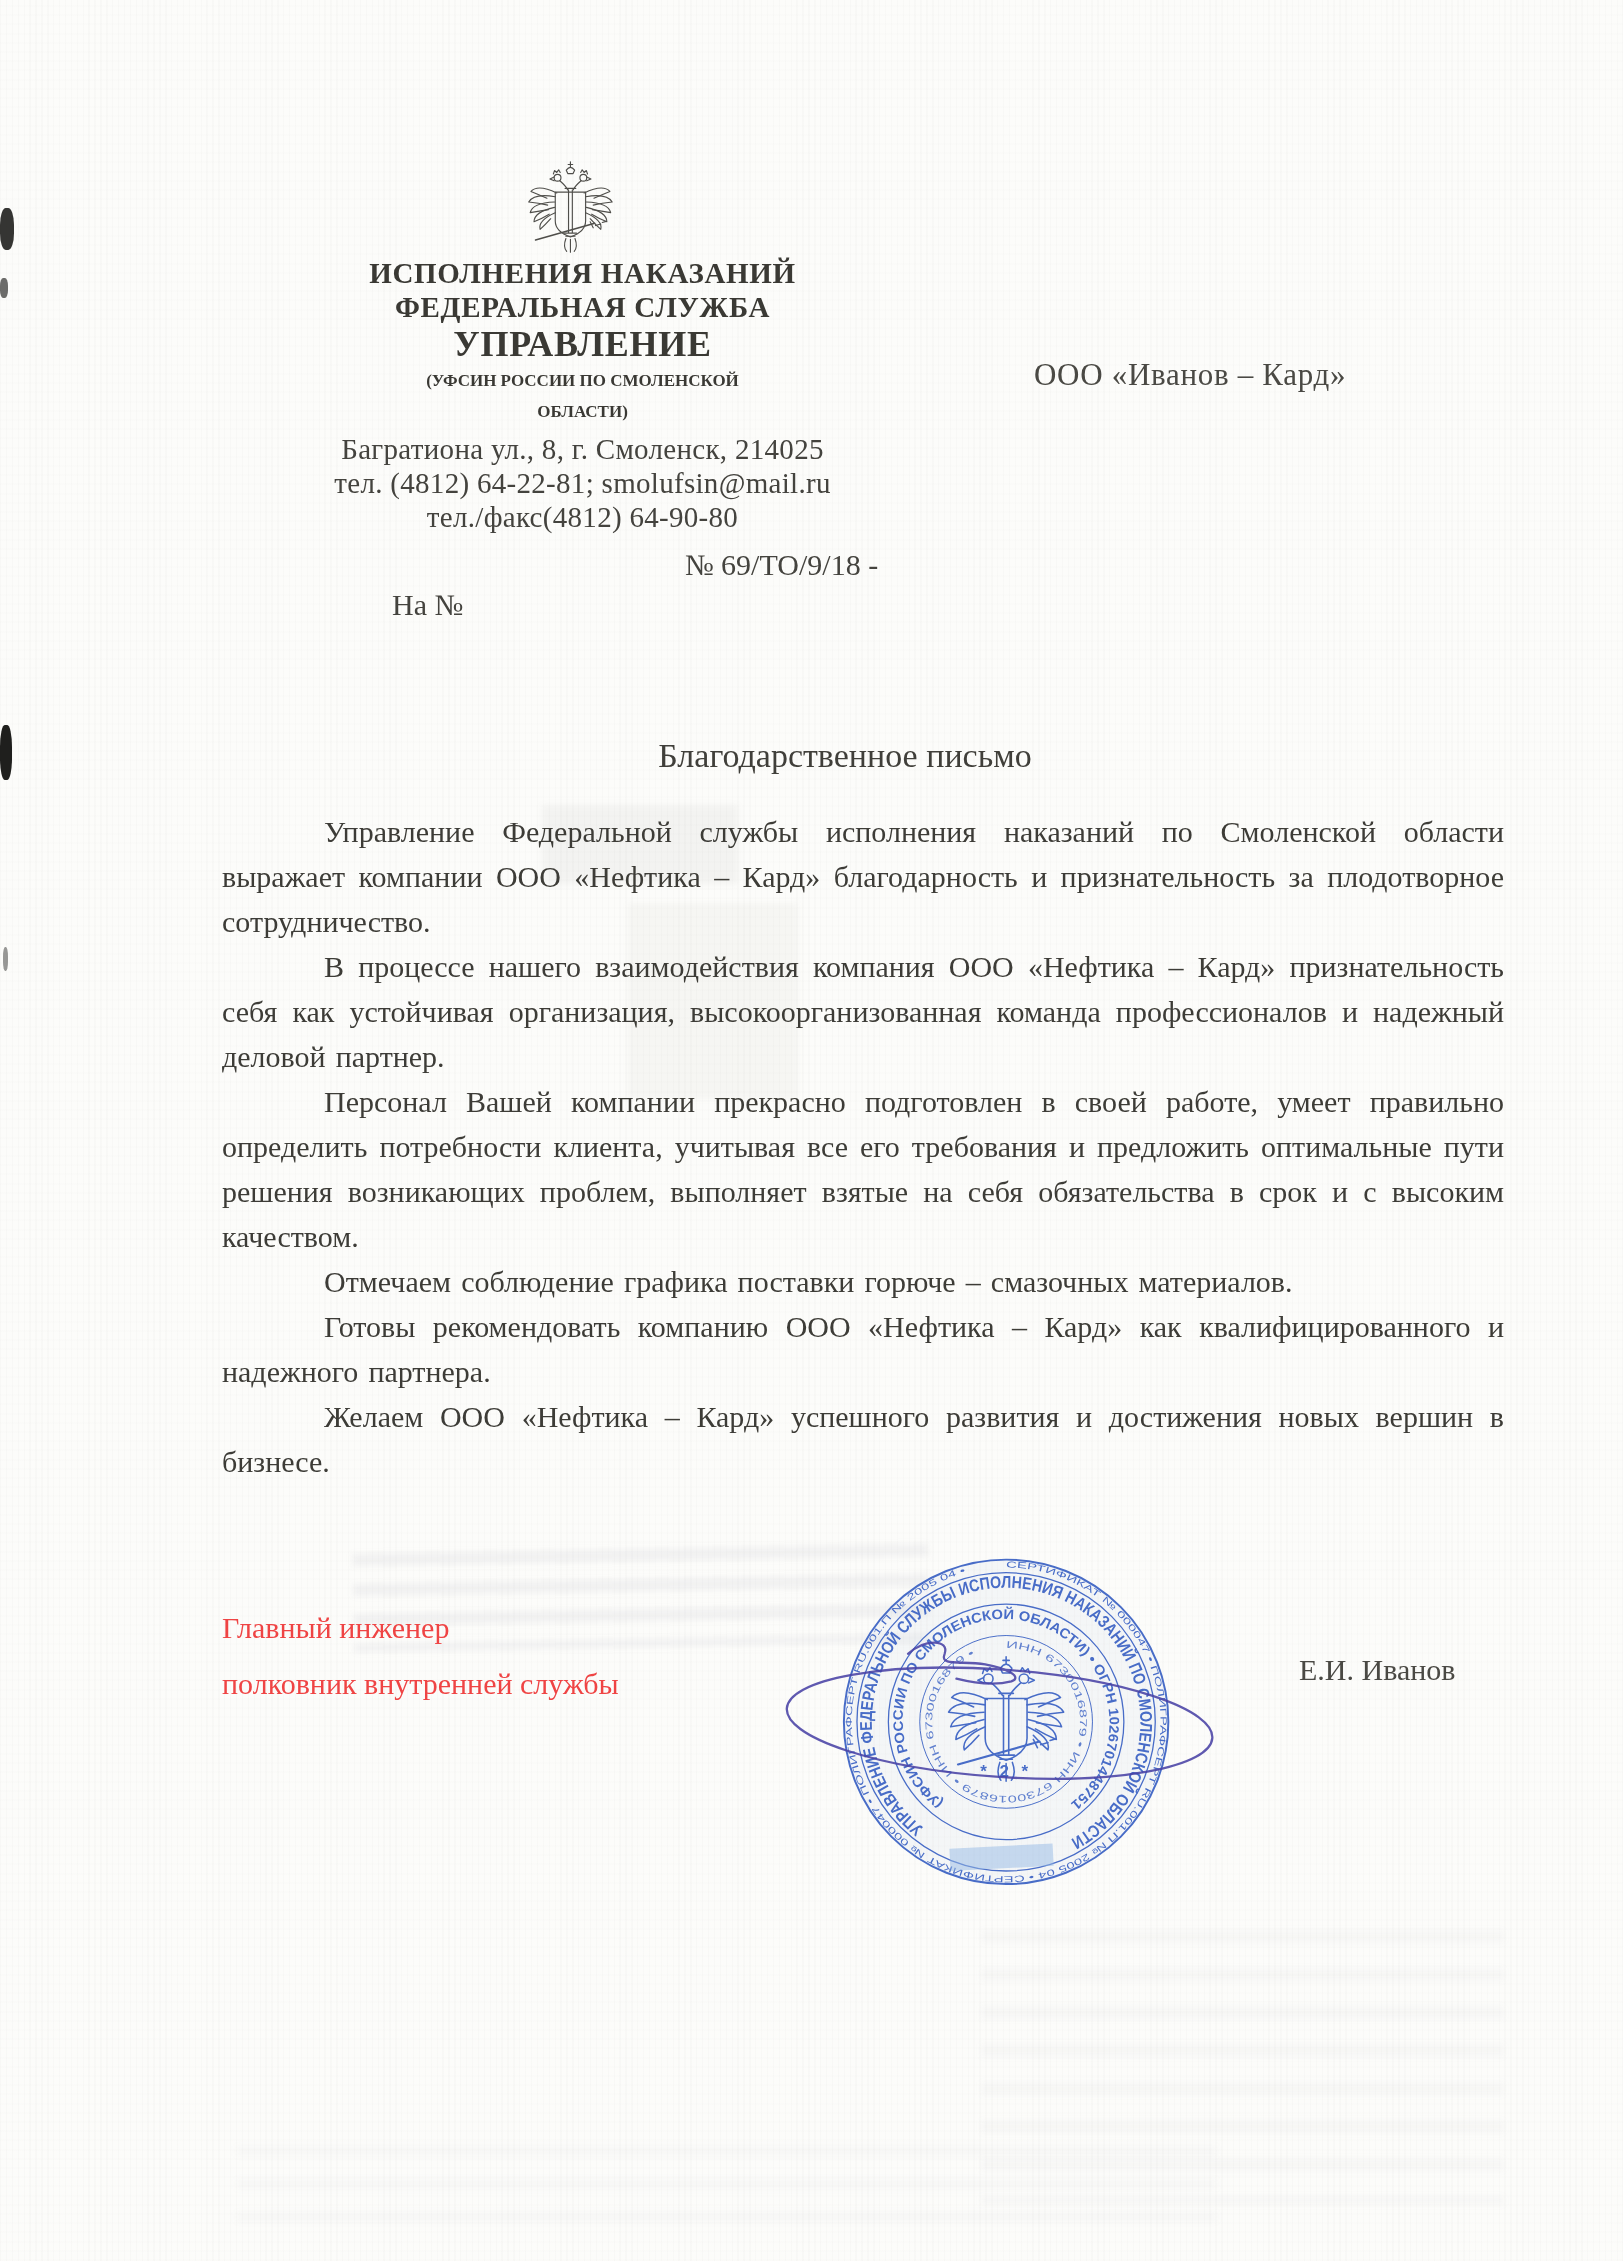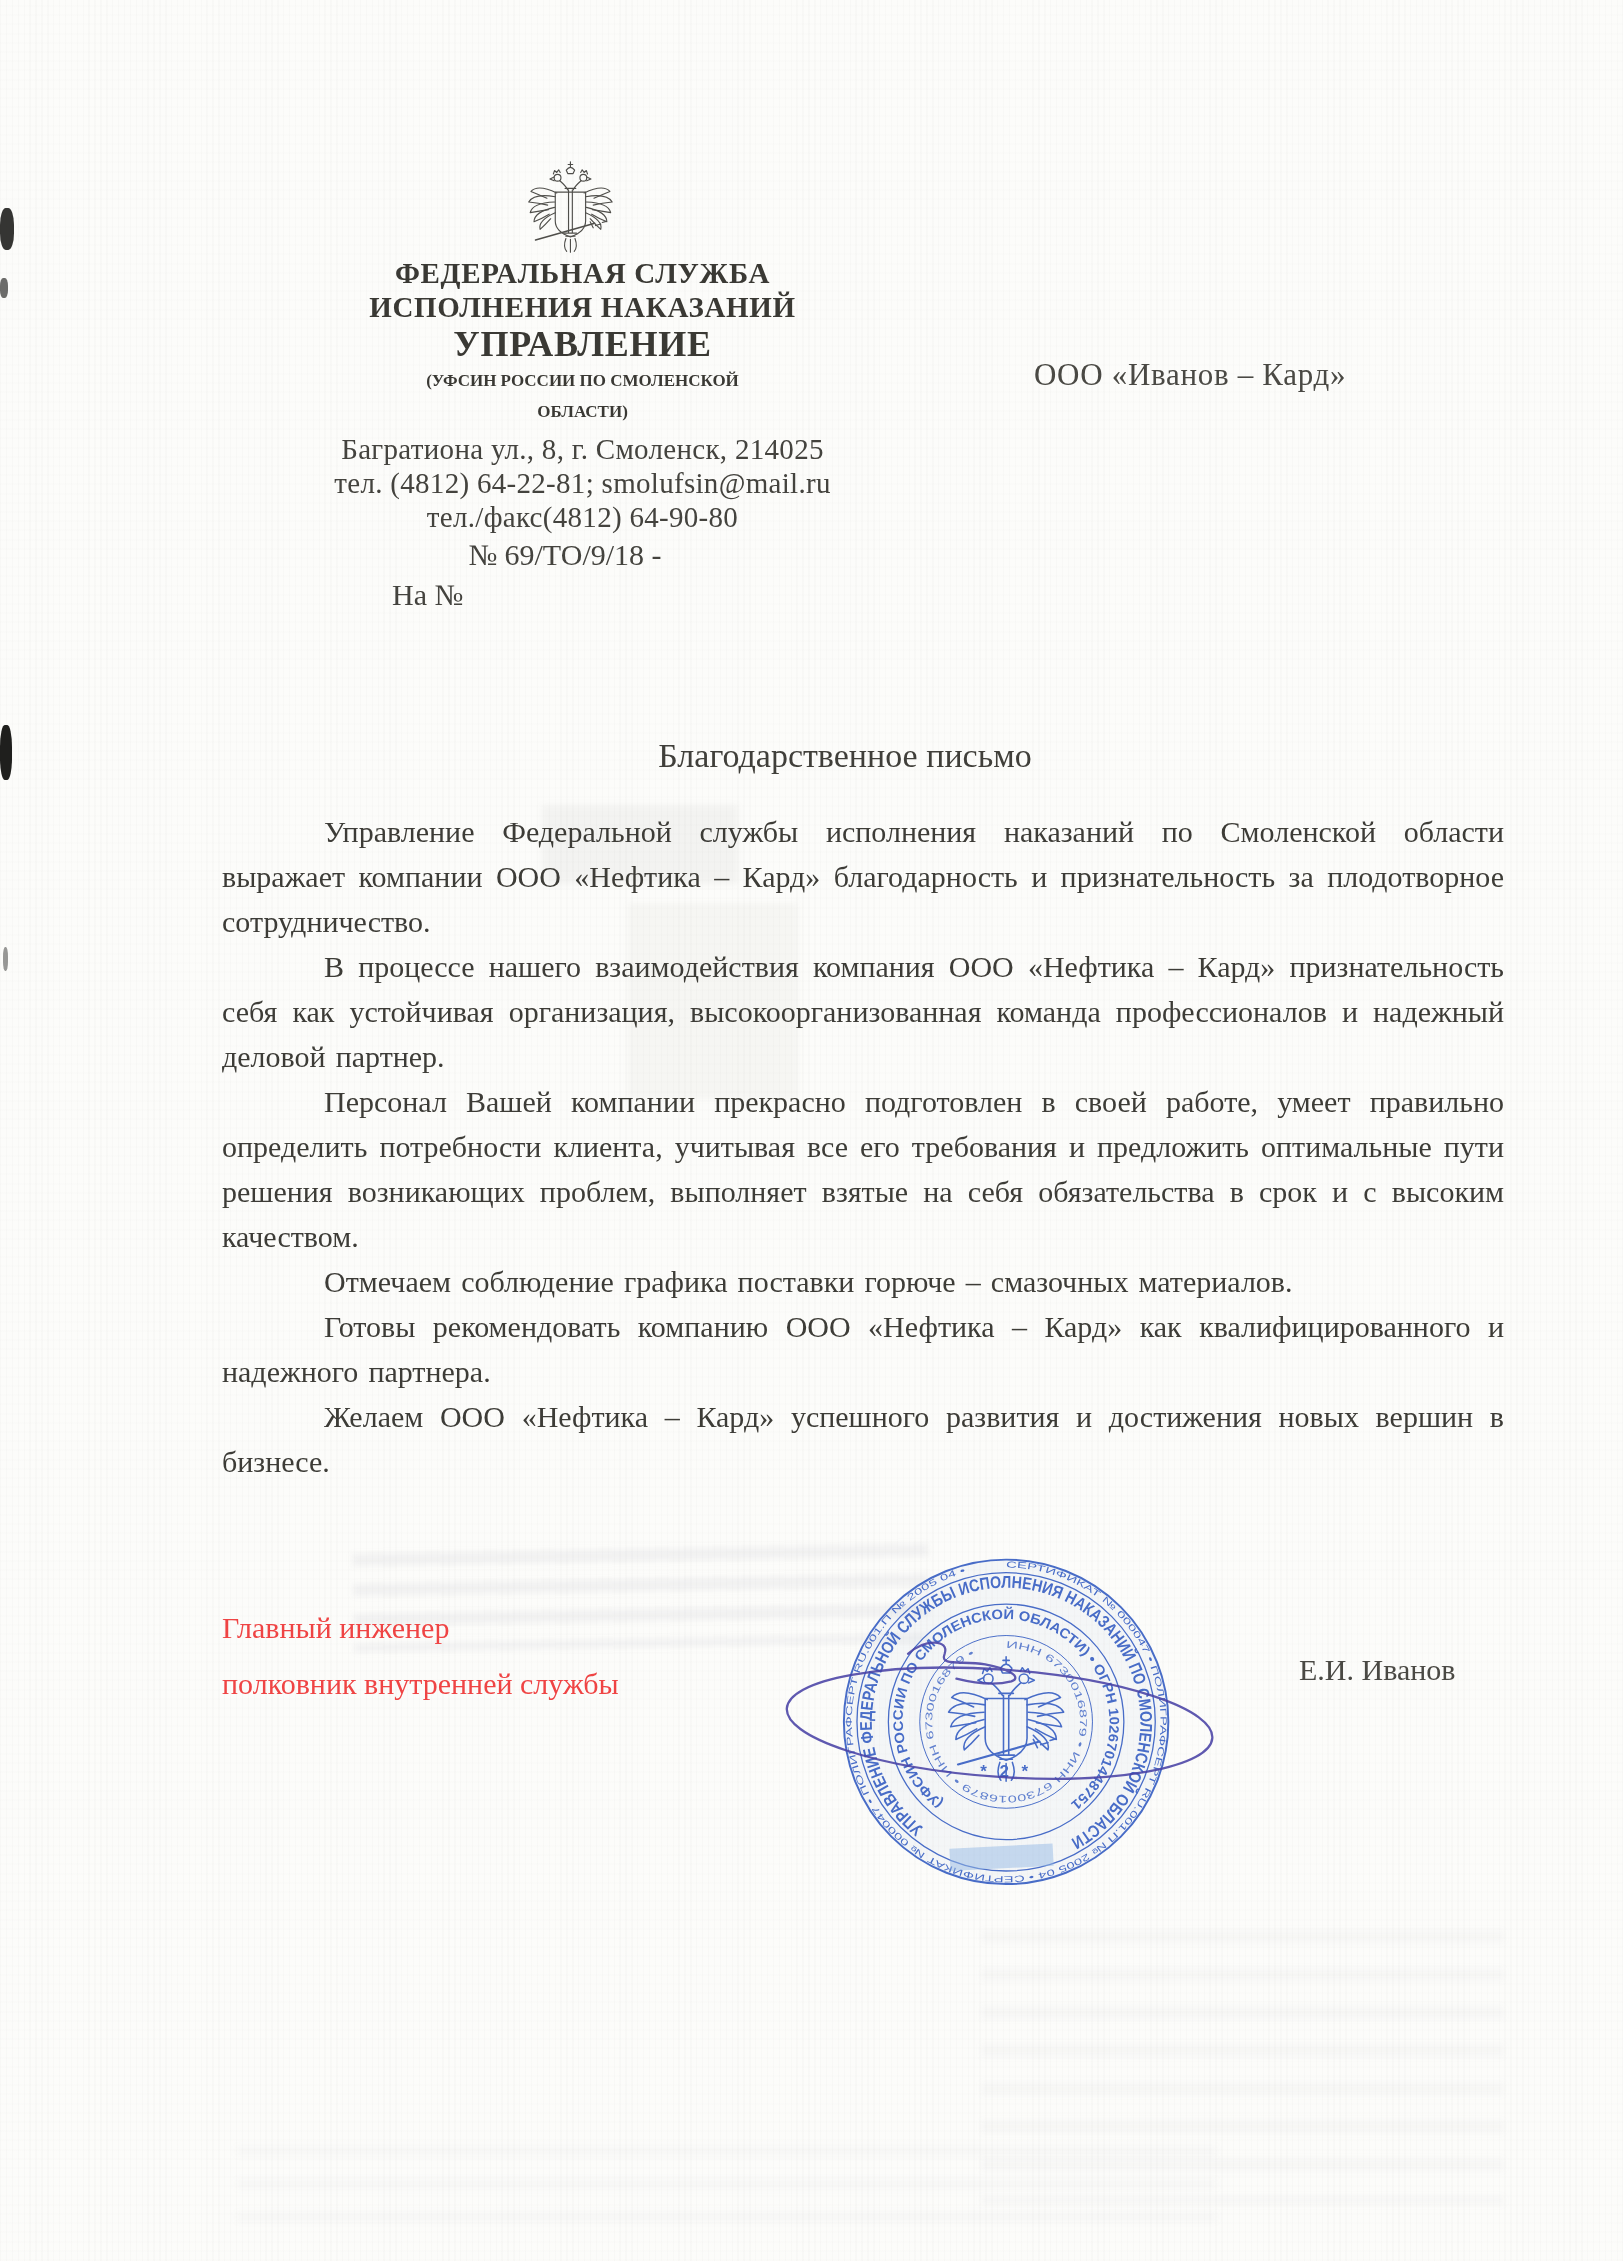--- a/index.html
+++ b/index.html
@@ -18,21 +18,21 @@
       repeating-linear-gradient(90deg, rgba(60,60,55,0.018) 0 1.3px, rgba(0,0,0,0) 1.3px 5.9px),
       repeating-linear-gradient(0deg, rgba(60,60,55,0.008) 0 2px, rgba(0,0,0,0) 2px 9.2px);
   }
   .abs{position:absolute;}
   
   .lh{left:275px;top:256px;width:615px;text-align:center;font-weight:bold;color:#3a3934;}
   .lh-s1{font-size:29px;line-height:34px;letter-spacing:0.7px;}
   .lh-s2{font-size:36px;line-height:41px;letter-spacing:0.7px;}
   .lh-s3{font-size:17px;line-height:31px;}
   .lh-plain{font-weight:normal;font-size:29px;line-height:34px;letter-spacing:0.3px;color:#44433e;}
-  .num-row{display:flex;align-items:flex-end;justify-content:center;height:37px;margin-top:2px;}
+  .num-row{display:flex;align-items:flex-end;justify-content:center;height:37px;margin-top:12px;flex-direction:column;}
   .rule{height:0;border-bottom:2.6px solid transparent;margin-bottom:3.9px;
         background:repeating-linear-gradient(90deg,#45443f 0 8.5px, rgba(69,68,63,0.35) 8.5px 10.5px);
         background-size:100% 2.6px;background-repeat:no-repeat;background-position:bottom;}
   .rule-l{width:119px;}
   .rule-r{width:154px;}
   .num-text{font-weight:normal;font-size:30px;line-height:37px;padding:0 11.8px;color:#44433e;}
   .na-row{position:relative;height:46px;margin-top:5.2px;text-align:left;text-decoration:underline;}
   .na-label{position:absolute;left:117px;top:0;font-weight:normal;font-size:30px;color:#44433e;}
   .na-rule{position:absolute;left:228px;top:34px;width:383px;}
   
@@ -65,22 +65,22 @@
   <div class="abs edge-mark" style="left:0;top:278px;width:7.9px;height:19.6px;opacity:.65"></div>
   <div class="abs edge-mark" style="left:0;top:725px;width:11.8px;height:55px;"></div>
   <div class="abs edge-mark" style="left:2.6px;top:947px;width:5.2px;height:23.6px;opacity:.45"></div>
   <div class="abs smudge" style="left:542px;top:805px;width:196px;height:79px;background:rgba(85,85,80,.05);"></div>
   <div class="abs smudge" style="left:628px;top:903px;width:170px;height:196px;background:rgba(90,90,85,.04);"></div>
   <div class="abs smudge" style="left:353px;top:1549px;width:576px;height:98px;transform:rotate(-1deg);background:repeating-linear-gradient(180deg, rgba(100,100,130,.07) 0 11.8px, rgba(0,0,0,0) 11.8px 30px);"></div>
   <div class="abs smudge" style="left:981px;top:1930px;width:523px;height:275px;background:repeating-linear-gradient(180deg, rgba(110,110,135,.035) 0 13px, rgba(0,0,0,0) 13px 38px);"></div>
   <div class="abs smudge" style="left:236px;top:2146px;width:981px;height:92px;background:repeating-linear-gradient(180deg, rgba(110,110,130,.03) 0 10.5px, rgba(0,0,0,0) 10.5px 33px);"></div>
 
   <div class="abs lh">
+    <div class="lh-s1">ИСПОЛНЕНИЯ НАКАЗАНИЙ</div>
     <div class="lh-s1">ФЕДЕРАЛЬНАЯ СЛУЖБА</div>
-    <div class="lh-s1">ИСПОЛНЕНИЯ НАКАЗАНИЙ</div>
     <div class="lh-s2">УПРАВЛЕНИЕ</div>
     <div class="lh-s3">(УФСИН РОССИИ  ПО СМОЛЕНСКОЙ</div>
     <div class="lh-s3">ОБЛАСТИ)</div>
     <div class="lh-plain" style="margin-top:5.2px;">Багратиона ул., 8, г. Смоленск, 214025</div>
     <div class="lh-plain">тел. (4812) 64-22-81;  smolufsin@mail.ru</div>
     <div class="lh-plain">тел./факс(4812)  64-90-80</div>
     <div class="num-row">
       <div class="rule rule-l"></div>
       <div class="num-text">№ 69/ТО/9/18 -</div>
       <div class="rule rule-r"></div>

